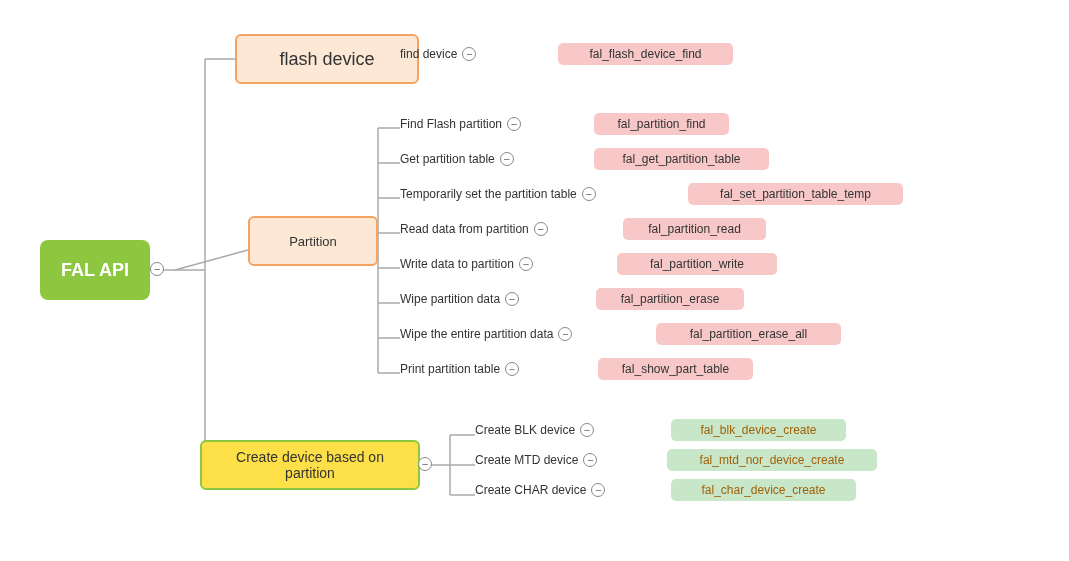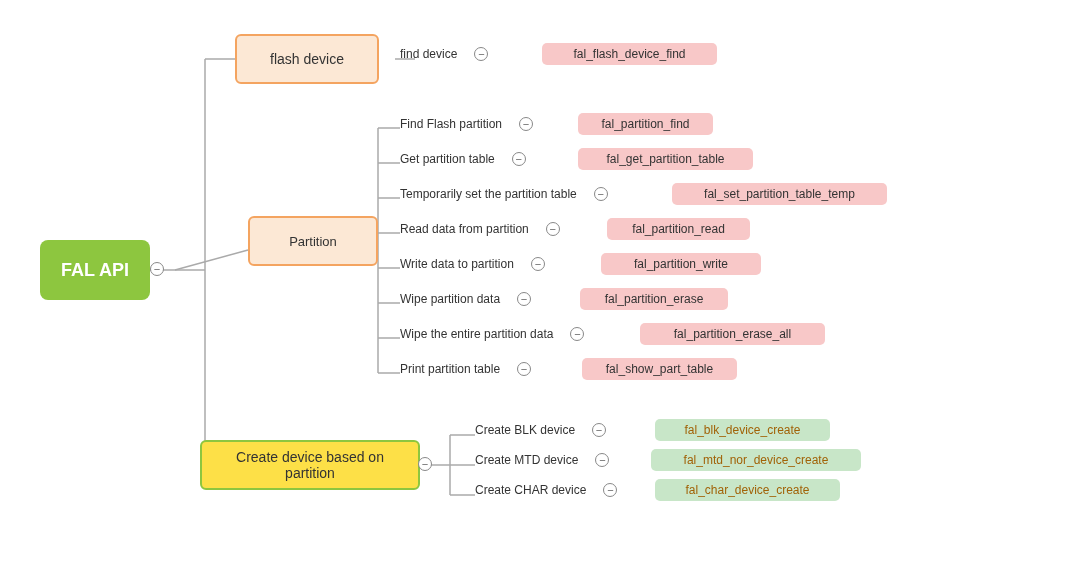--- a/index.html
+++ b/index.html
@@ -35,22 +35,22 @@
       width: 110px;
       height: 60px;
       left: 40px;
       top: 240px;
       border-radius: 8px;
     }
     .node-flash-device {
       background: #fce8d5;
       border: 2px solid #f4a460;
       color: #333;
-      font-size: 14px;
-      width: 144px;
+      font-size: 18px;
+      width: 184px;
       height: 50px;
       left: 235px;
       top: 34px;
     }
     .node-partition {
       background: #fce8d5;
       border: 2px solid #f4a460;
       color: #333;
       font-size: 13px;
       width: 130px;
@@ -70,38 +70,38 @@
     }
     
     .func-node {
       position: absolute;
       border-radius: 5px;
       padding: 4px 20px;
       font-size: 12px;
       display: flex;
       align-items: center;
       justify-content: center;
+      margin-left: 16px;
     }
     .func-pink {
       background: #f8c8c8;
       color: #333;
     }
     .func-green {
       background: #c8e6c8;
       color: #a16207;
     }
     
     .label-text {
       position: absolute;
       font-size: 12px;
       color: #333;
       display: flex;
       align-items: center;
       white-space: nowrap;
-      gap: 12px;
     }
     .circle-minus {
       display: inline-block;
       width: 14px;
       height: 14px;
       border-radius: 50%;
       border: 1.5px solid #888;
       background: #fff;
       text-align: center;
       line-height: 12px;

